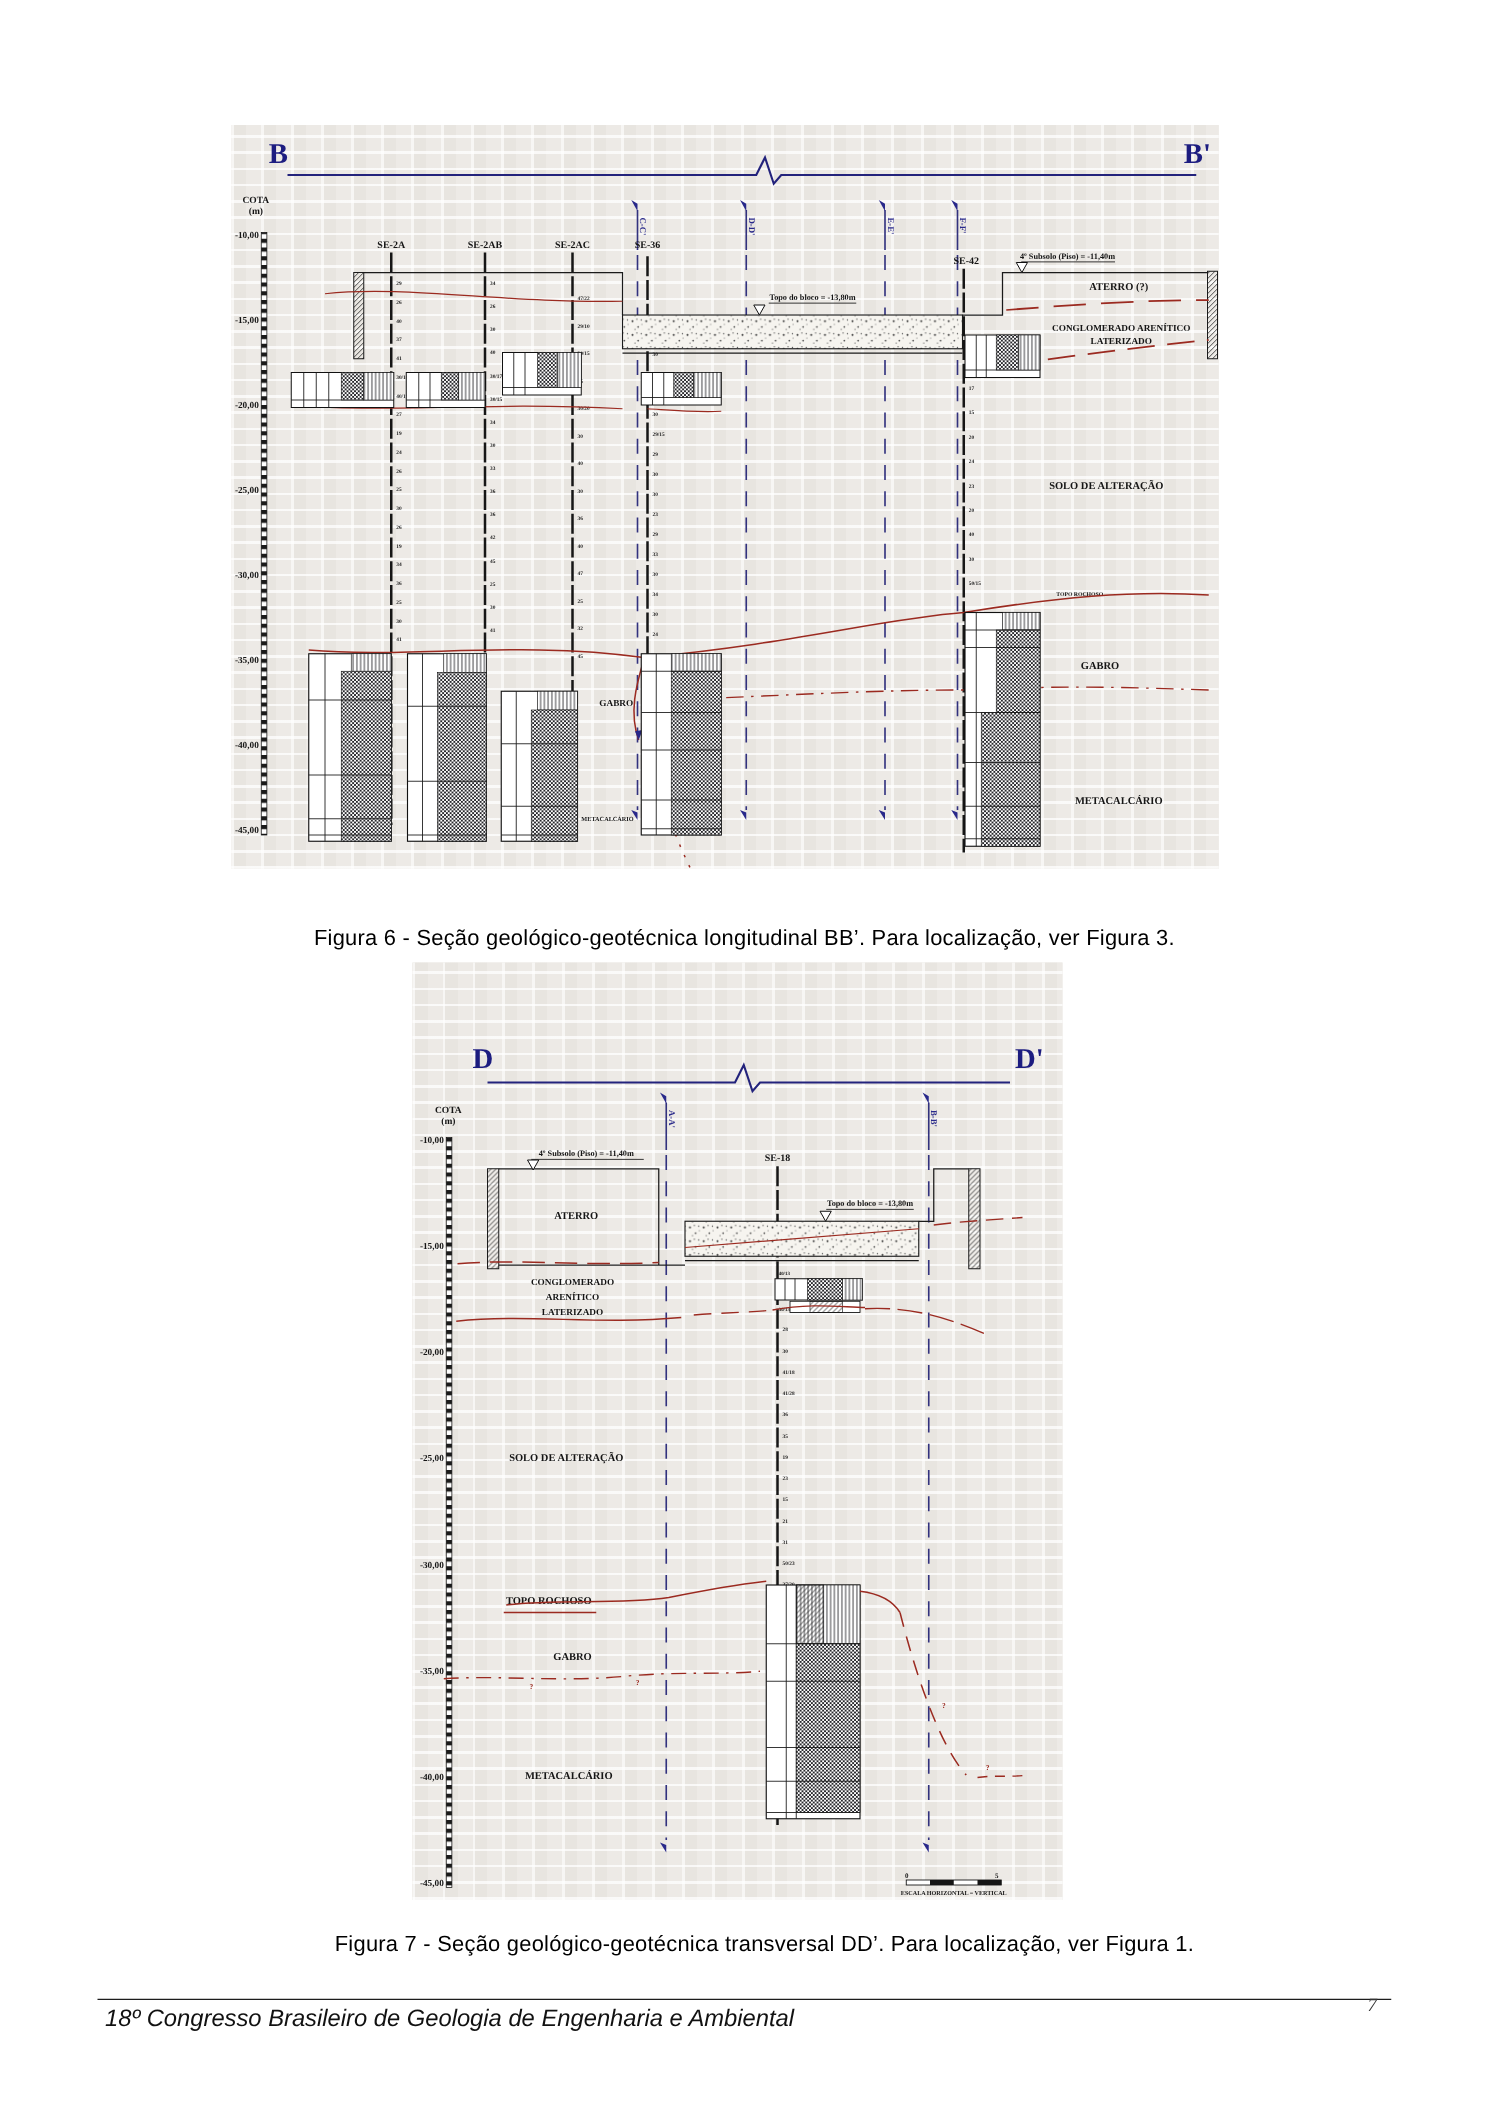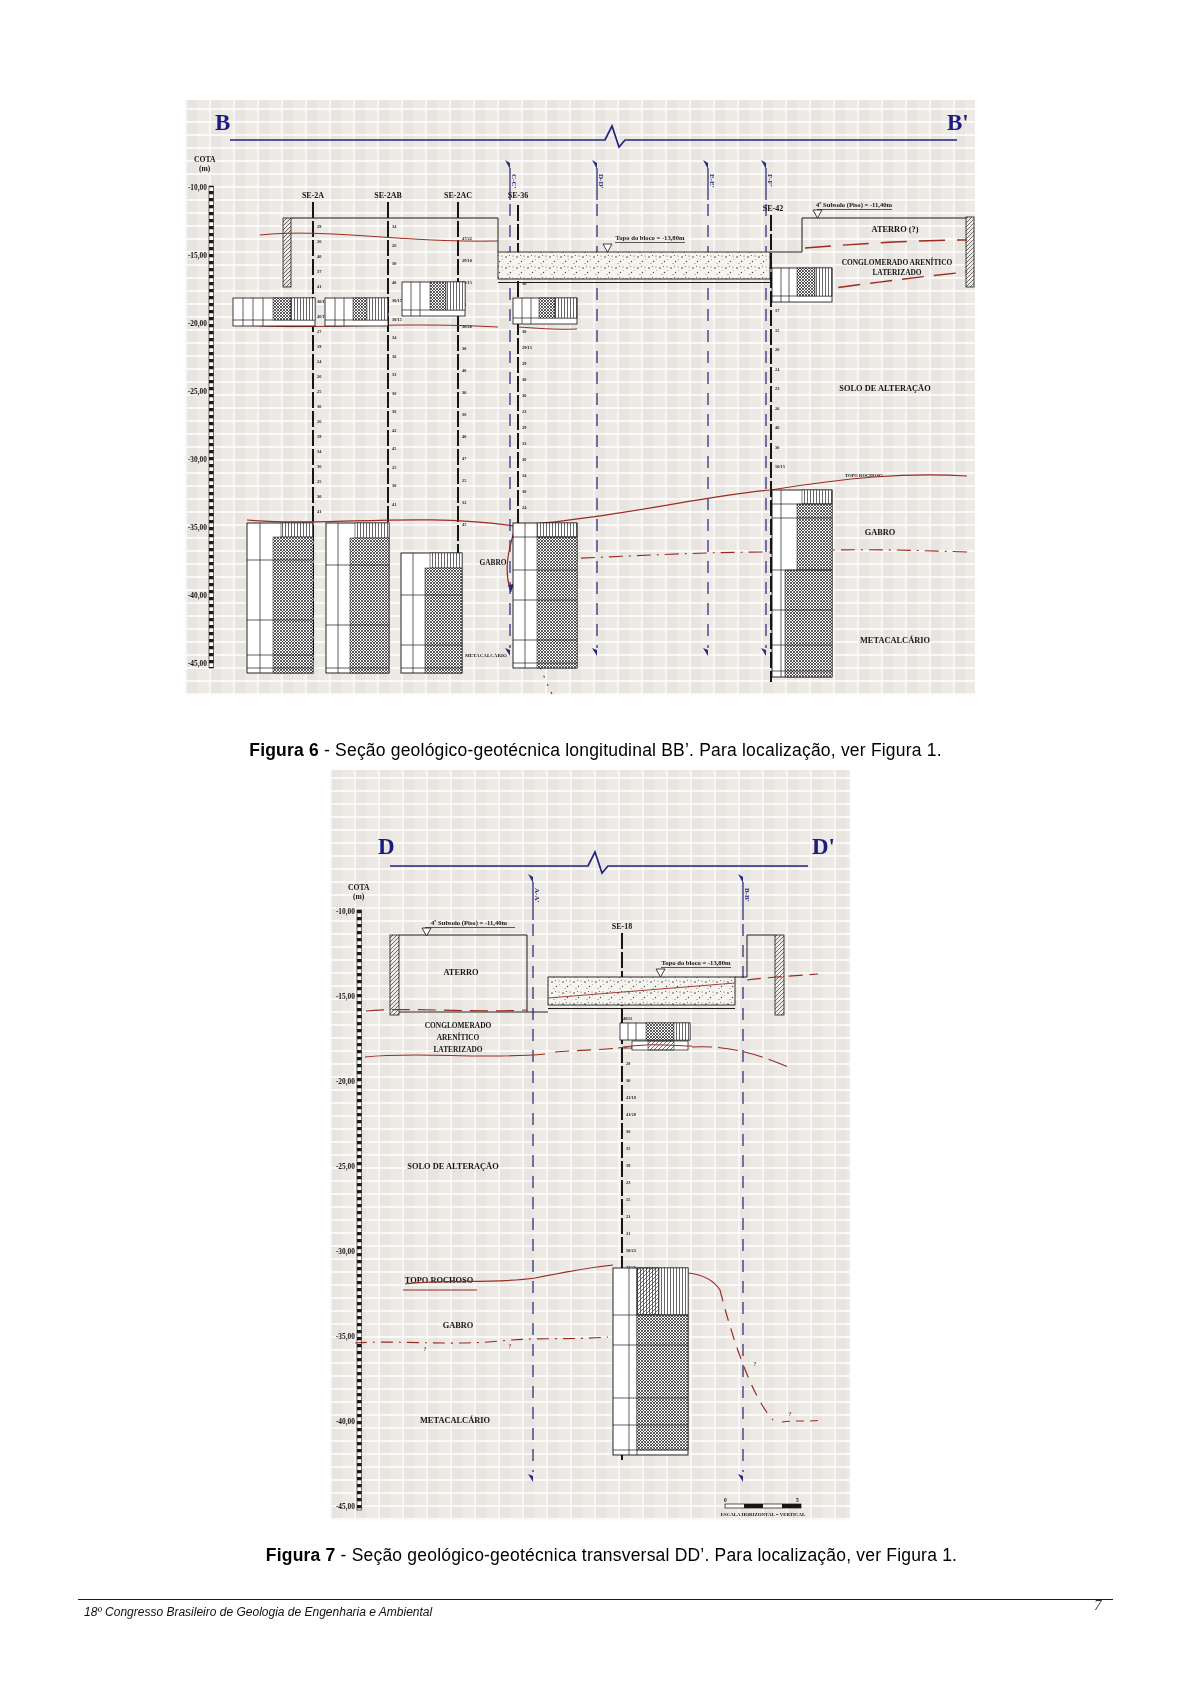--- a/index.html
+++ b/index.html
@@ -39,23 +39,23 @@
   .sec-dash{stroke:#32327e;stroke-width:1.3;fill:none;stroke-dasharray:12 9;}
   .bh-ln{stroke:#161616;stroke-width:2;fill:none;stroke-dasharray:16 3;}
   .outline{stroke:#1a1a1a;stroke-width:1;fill:none;}
   .thin{stroke:#1a1a1a;stroke-width:.7;fill:none;}
   .red{stroke:#9b2a20;fill:none;}
   .flag{fill:#28288a;stroke:none;}
   .caption{
     position:absolute;left:80px;width:1031px;text-align:center;
     font-size:17.5px;letter-spacing:.2px;color:#000;
   }
-  .caption b{font-weight:bold;}
+  .caption b{font-weight:normal;}
   .footer-rule{position:absolute;left:78px;top:1599px;width:1035px;border-top:1.6px solid #1c1c1c;}
-  .footer-text{position:absolute;left:84px;top:1605px;font-style:italic;font-size:12px;color:#111;}
+  .footer-text{position:absolute;left:84px;top:1605px;font-style:italic;font-size:19px;color:#111;}
   .page-num{position:absolute;left:1094px;top:1597px;font-style:italic;font-size:15px;font-family:"Liberation Serif",serif;color:#333;}
 </style>
 </head>
 <body>
 
 <div class="page">
 
 <svg width="0" height="0" style="position:absolute" aria-hidden="true">
   <defs>
     <pattern id="p-ruler" width="4" height="7" patternUnits="userSpaceOnUse">
@@ -339,21 +339,21 @@
     <text class="sc-num" x="684" y="607">0</text>
     <text class="sc-num" x="747" y="607">5</text>
     <rect x="685" y="609" width="67" height="4" fill="#fff" stroke="#111" stroke-width=".7"></rect>
     <rect x="701.7" y="609" width="16.7" height="4" fill="#151515"></rect>
     <rect x="735.2" y="609" width="16.8" height="4" fill="#151515"></rect>
     <text class="sc-lab" x="718" y="621">ESCALA HORIZONTAL = VERTICAL</text>
   </g>
 </svg>
 </div>
 
-<p class="caption" style="top:740px;margin:0;"><b>Figura 6</b><span> - Seção geológico-geotécnica longitudinal BB’. Para localização, ver Figura 1.</span></p>
+<p class="caption" style="top:740px;margin:0;"><b>Figura 6</b><span> - Seção geológico-geotécnica longitudinal BB’. Para localização, ver Figura 3.</span></p>
 
 <div class="fig" style="left:330px;top:770px;width:520px;height:750px;">
 <svg width="520" height="750" viewBox="0 0 520 750">
 
   <text class="corner" x="48" y="84">D</text>
   <text class="corner" x="482" y="84">D'</text>
   <path class="navy-ln" d="M60 96 H258 l7 -14 l7 21 l6 -7 H478"></path>
 
   <text class="axis-t" x="18" y="120">COTA</text>
   <text class="axis-t" x="23" y="129">(m)</text>

